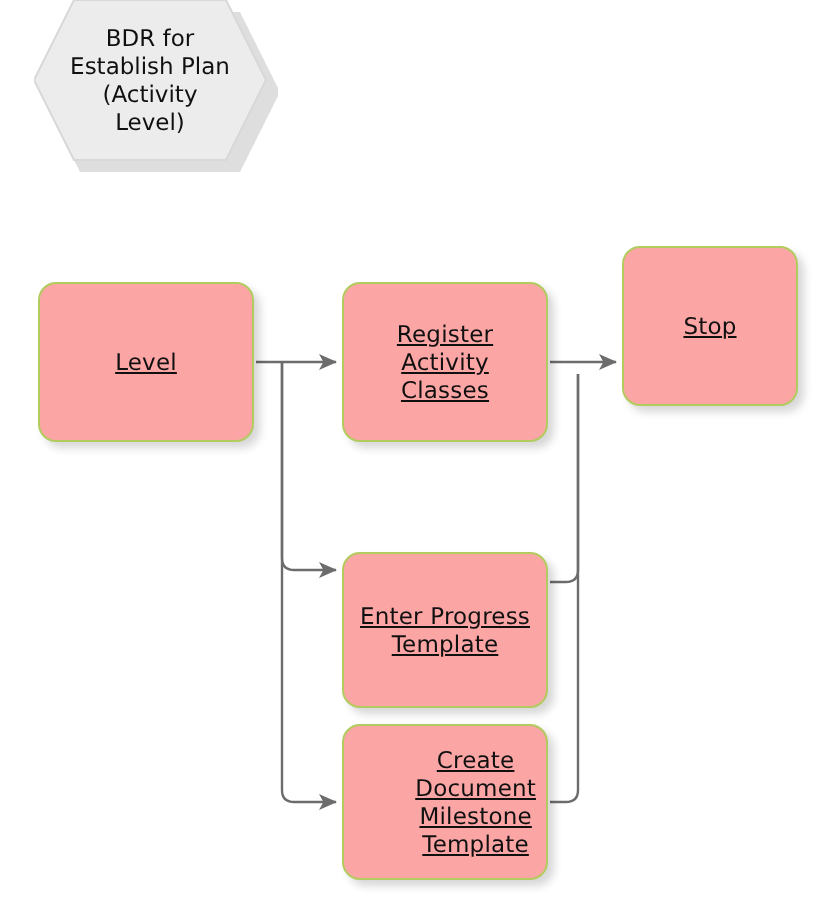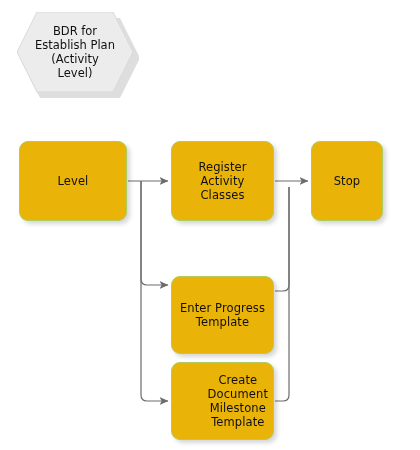--- a/index.html
+++ b/index.html
@@ -28,28 +28,29 @@
   }
   .node {
     position: absolute;
     box-sizing: border-box;
     display: flex;
     align-items: center;
     justify-content: center;
     text-align: center;
   }
   .activity-box {
-    background: #eab308;
+    background: #fca5a5;
     border: 1px solid #b2cb5e;
     border-radius: 9px;
     box-shadow: 3px 3px 4px rgba(0,0,0,0.16);
     color: #101010;
     font-size: 11.5px;
     line-height: 14px;
     letter-spacing: 0.1px;
+    text-decoration: underline;
   }
   .title-hex {
     background: transparent;
     border: none;
     box-shadow: none;
     color: #101010;
     font-size: 11.5px;
     line-height: 14px;
   }
   .hex-shadow-svg, .hex-svg {
@@ -87,41 +88,41 @@
 
     <path d="M 141 181 L 141 395 Q 141 401 147 401 L 168 401" fill="none" stroke="#6c6c6c" stroke-width="1.2" marker-end="url(#arrowhead)"></path>
 
     <path d="M 275 181 L 308 181" fill="none" stroke="#6c6c6c" stroke-width="1.2" marker-end="url(#arrowhead)"></path>
 
     <path d="M 275 291 L 283 291 Q 289 291 289 285 L 289 187" fill="none" stroke="#6c6c6c" stroke-width="1.2"></path>
 
     <path d="M 275 401 L 283 401 Q 289 401 289 395 L 289 187" fill="none" stroke="#6c6c6c" stroke-width="1.2"></path>
   </svg>
 
-  <div class="node title-hex" style="left:17px; top:12px; width:116px; height:80px;">
+  <div class="node title-hex" style="left:17px; top:0; width:116px; height:80px;">
     <svg class="hex-svg" width="122" height="86" viewBox="0 0 122 86" xmlns="http://www.w3.org/2000/svg">
       <polygon points="23,86 3,46 23,6 103,6 123,46 103,86" fill="rgba(0,0,0,0.13)"></polygon>
       <polygon points="20,80 0,40 20,0 96,0 116,40 96,80" fill="#ececec" stroke="#d8d8d8" stroke-width="1"></polygon>
     </svg>
     <span class="hex-label node-label">BDR for
 Establish Plan
 (Activity
 Level)</span>
   </div>
 
   <div class="node activity-box" style="left:19px; top:141px; width:108px; height:80px;">
     <span class="node-label">Level</span>
   </div>
 
   <div class="node activity-box" style="left:171px; top:141px; width:103px; height:80px;">
     <span class="node-label">Register Activity
 Classes</span>
   </div>
 
-  <div class="node activity-box" style="left:311px; top:141px; width:72px; height:80px;">
+  <div class="node activity-box" style="left:311px; top:123px; width:88px; height:80px;">
     <span class="node-label">Stop</span>
   </div>
 
   <div class="node activity-box" style="left:171px; top:252px; width:103px; height:78px;margin-top:24px;">
     <span class="node-label">Enter Progress
 Template</span>
   </div>
 
   <div class="node activity-box" style="left:171px; top:362px; width:103px; height:78px;justify-content:flex-end;">
     <span class="node-label">Create

